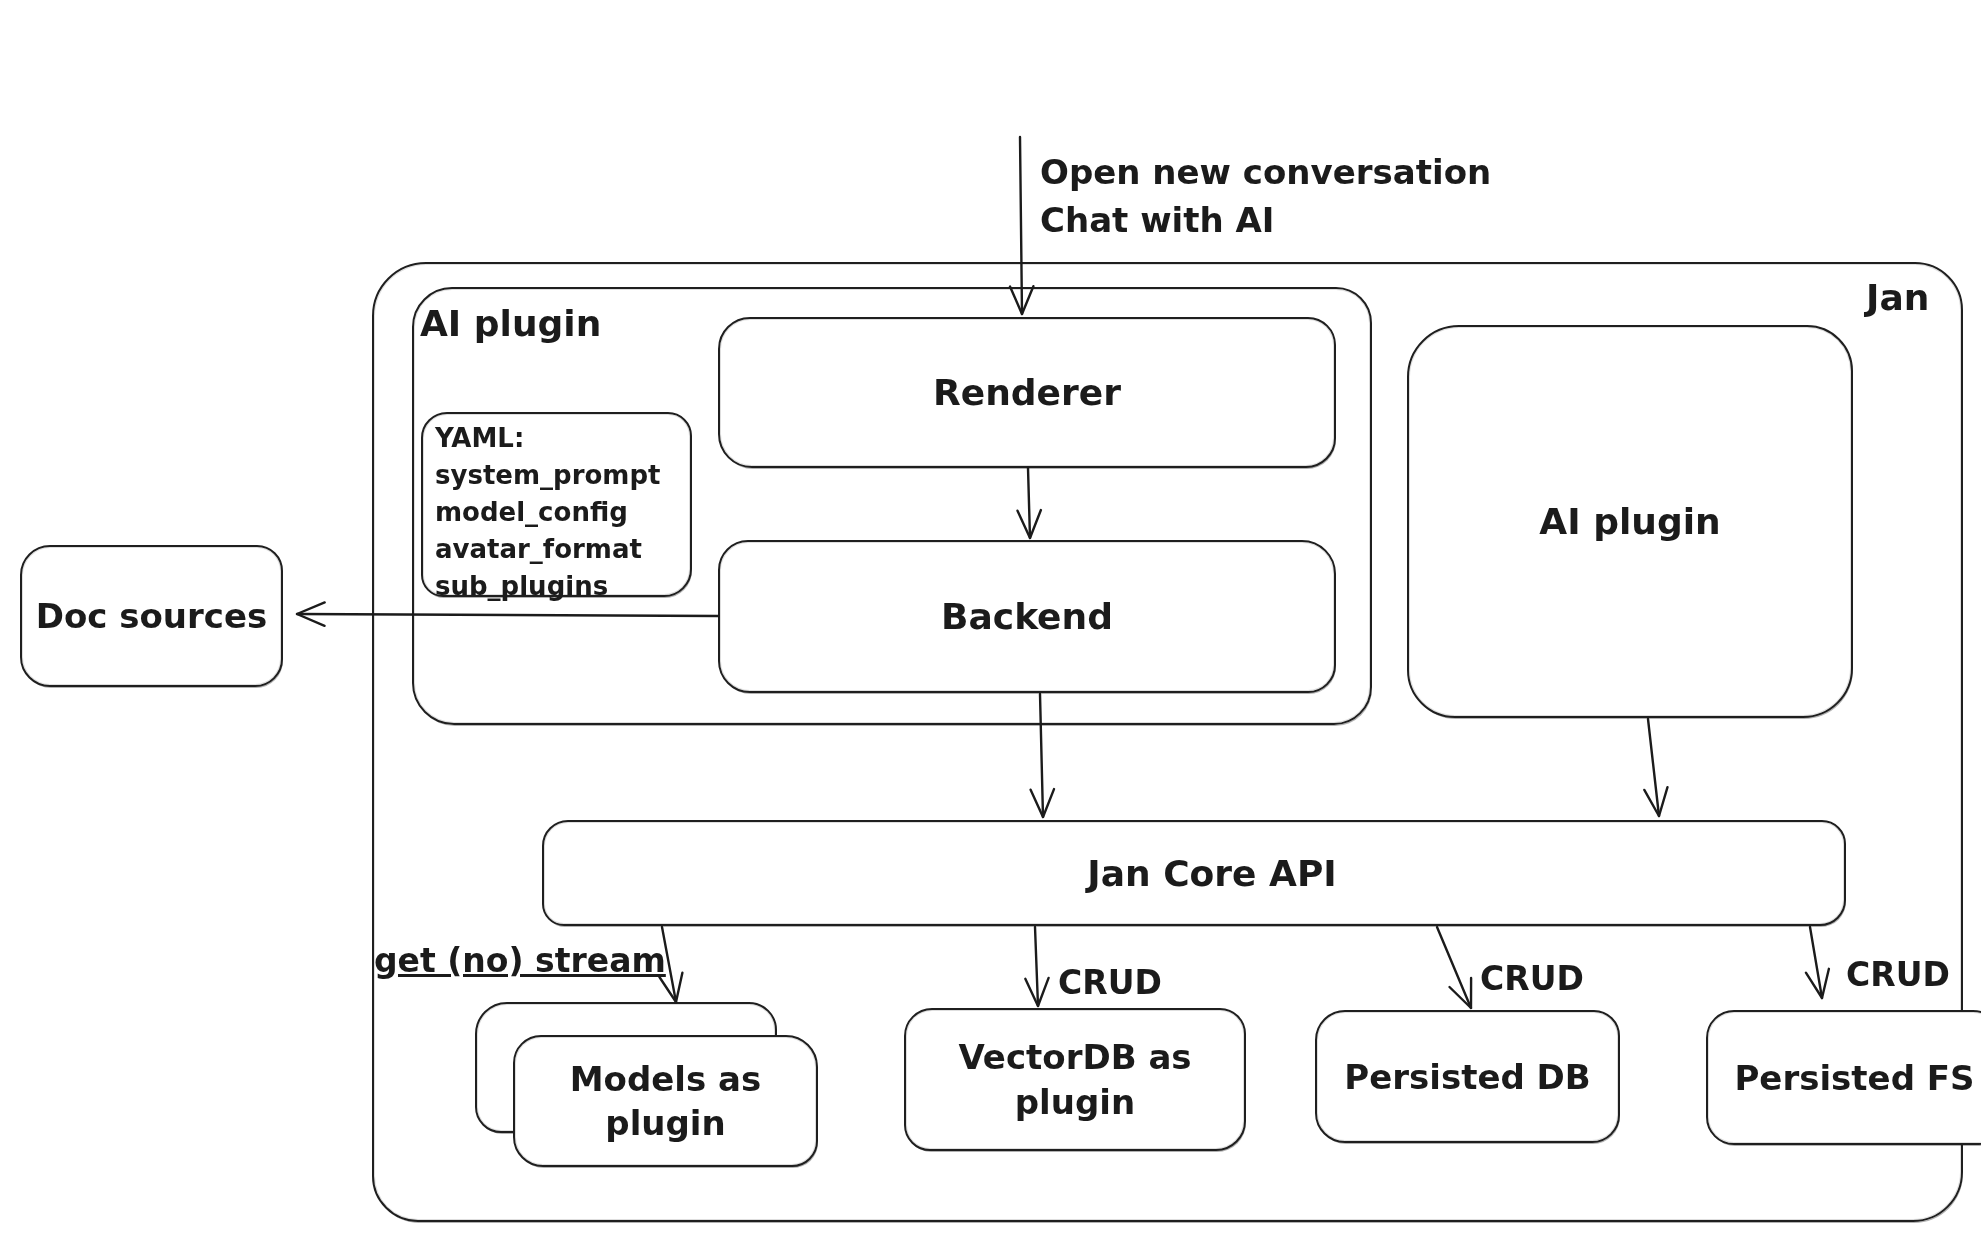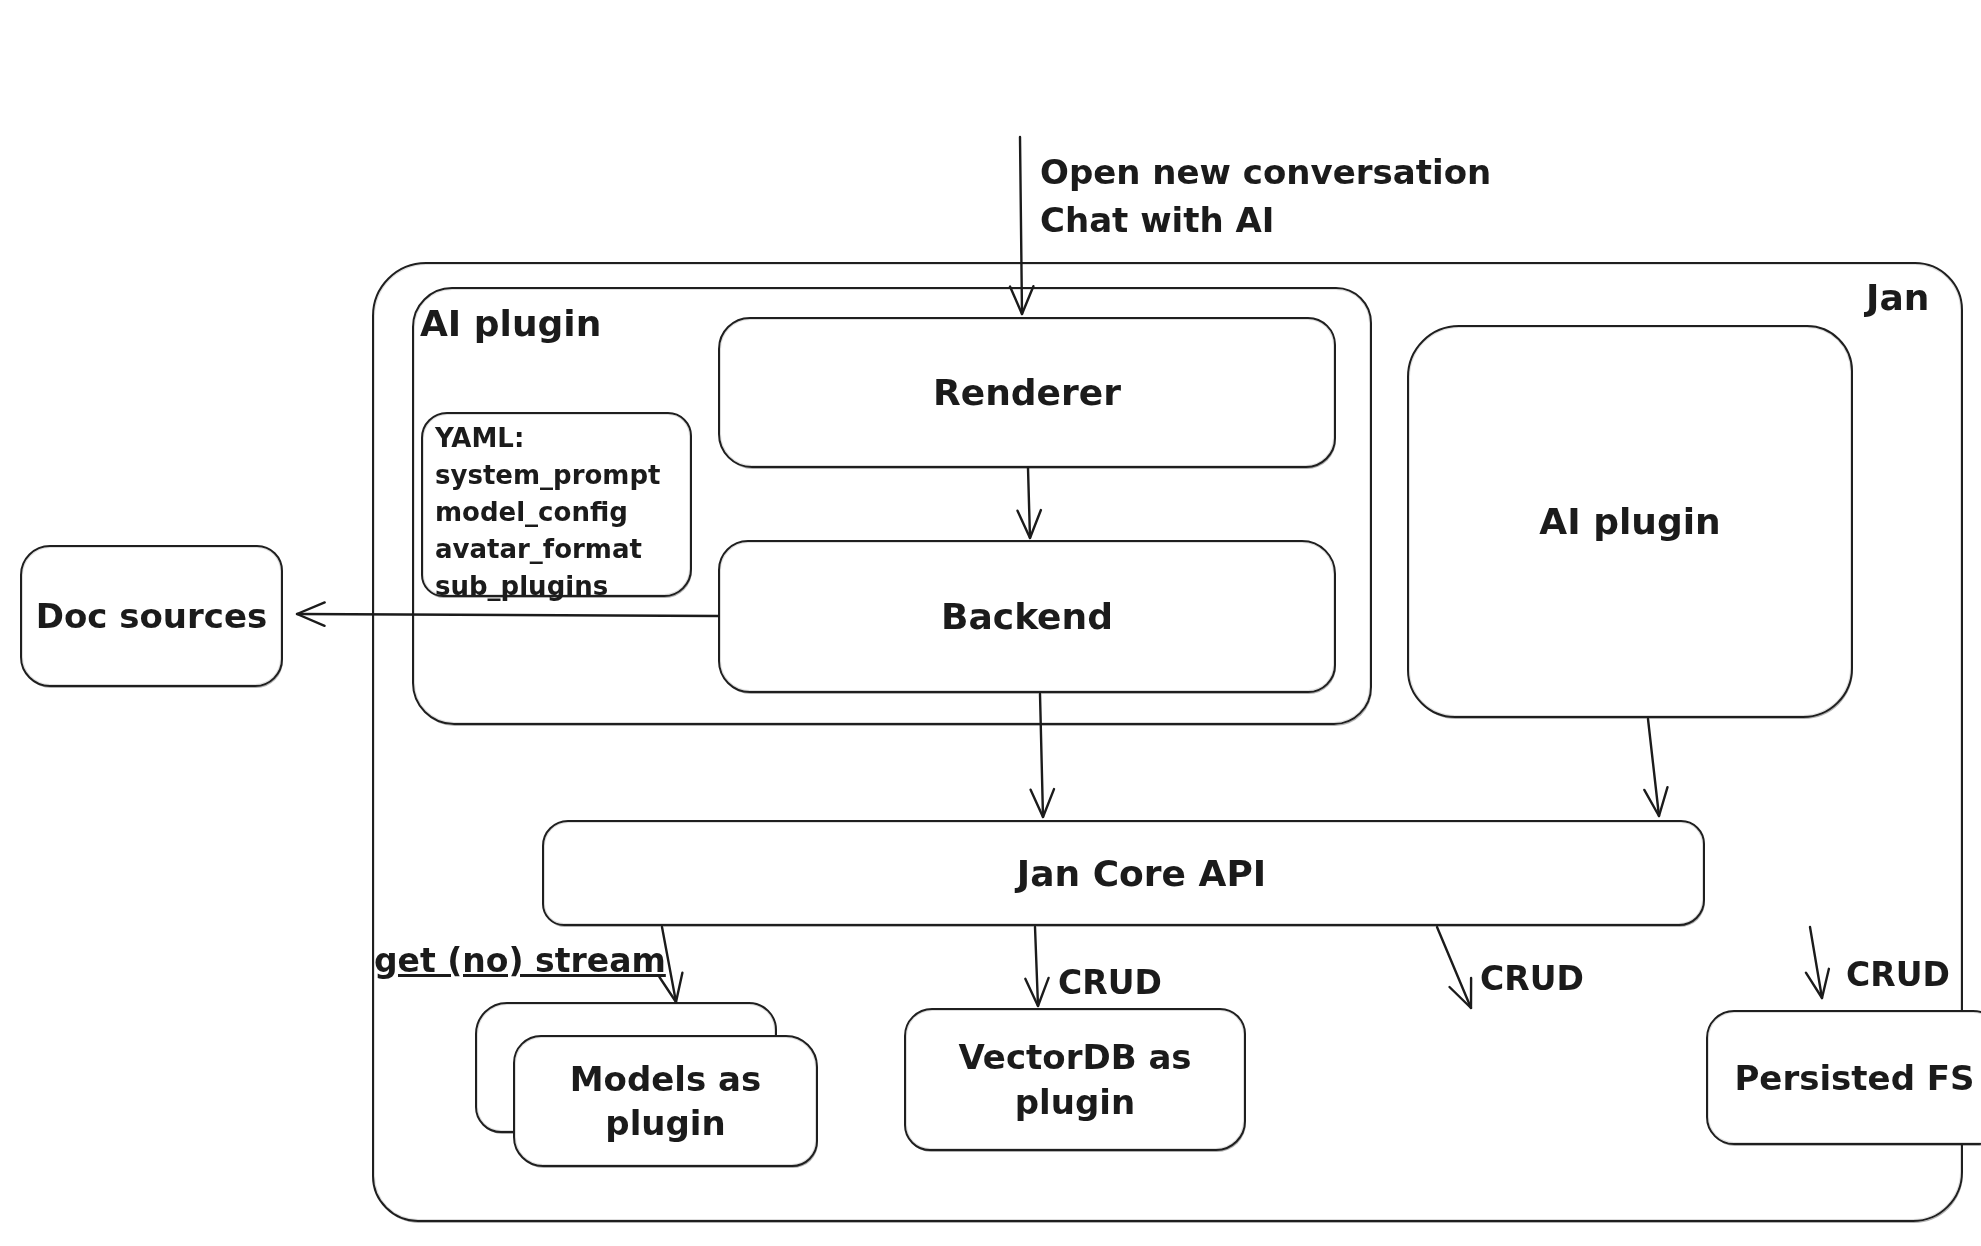--- a/index.html
+++ b/index.html
@@ -54,29 +54,30 @@
     <div>system_prompt</div>
     <div>model_config</div>
     <div>avatar_format</div>
     <div>sub_plugins</div>
   </div>
 
   <div class="box fs34" style="left:20px;top:545px;width:263px;height:142px;border-radius:30px 26px 28px 30px;">Doc sources</div>
 
   <div class="box fs36" style="left:1407px;top:325px;width:446px;height:393px;border-radius:52px 46px 50px 48px;">AI plugin</div>
 
-  <div class="box fs36" style="left:542px;top:820px;width:1163px;height:106px;border-radius:26px 24px 26px 22px;padding-left:36px;">Jan Core API</div>
+  <div class="box fs36" style="left:542px;top:820px;width:1304px;height:106px;border-radius:26px 24px 26px 22px;padding-left:36px;">Jan Core API</div>
 
   <div class="box" style="left:475px;top:1002px;width:302px;height:131px;border-radius:32px 28px 30px 26px;"></div>
   <div class="box fs34" style="left:513px;top:1035px;width:305px;height:132px;border-radius:28px 32px 26px 30px;line-height:1.3;">Models as
 plugin</div>
 
   <div class="box fs34" style="left:904px;top:1008px;width:342px;height:143px;border-radius:28px 26px 30px 26px;line-height:1.3;">VectorDB as
 plugin</div>
 
+  <div class="box fs34" style="left:1315px;top:1010px;width:305px;height:133px;border-radius:30px 26px 28px 30px;">Persisted DB</div>
 
   <div class="box fs34" style="left:1706px;top:1010px;width:297px;height:135px;border-radius:28px 30px 26px 28px;">Persisted FS</div>
 
   <div class="floating-label fs34" style="left:1040px;top:148px;">Open new conversation
 Chat with AI</div>
   <div class="floating-label fs33" style="left:374px;top:938px;text-decoration:underline;">get (no) stream</div>
   <div class="floating-label fs33" style="left:1058px;top:960px;">CRUD</div>
   <div class="floating-label fs33" style="left:1480px;top:956px;">CRUD</div>
   <div class="floating-label fs33" style="left:1846px;top:952px;">CRUD</div>
 

